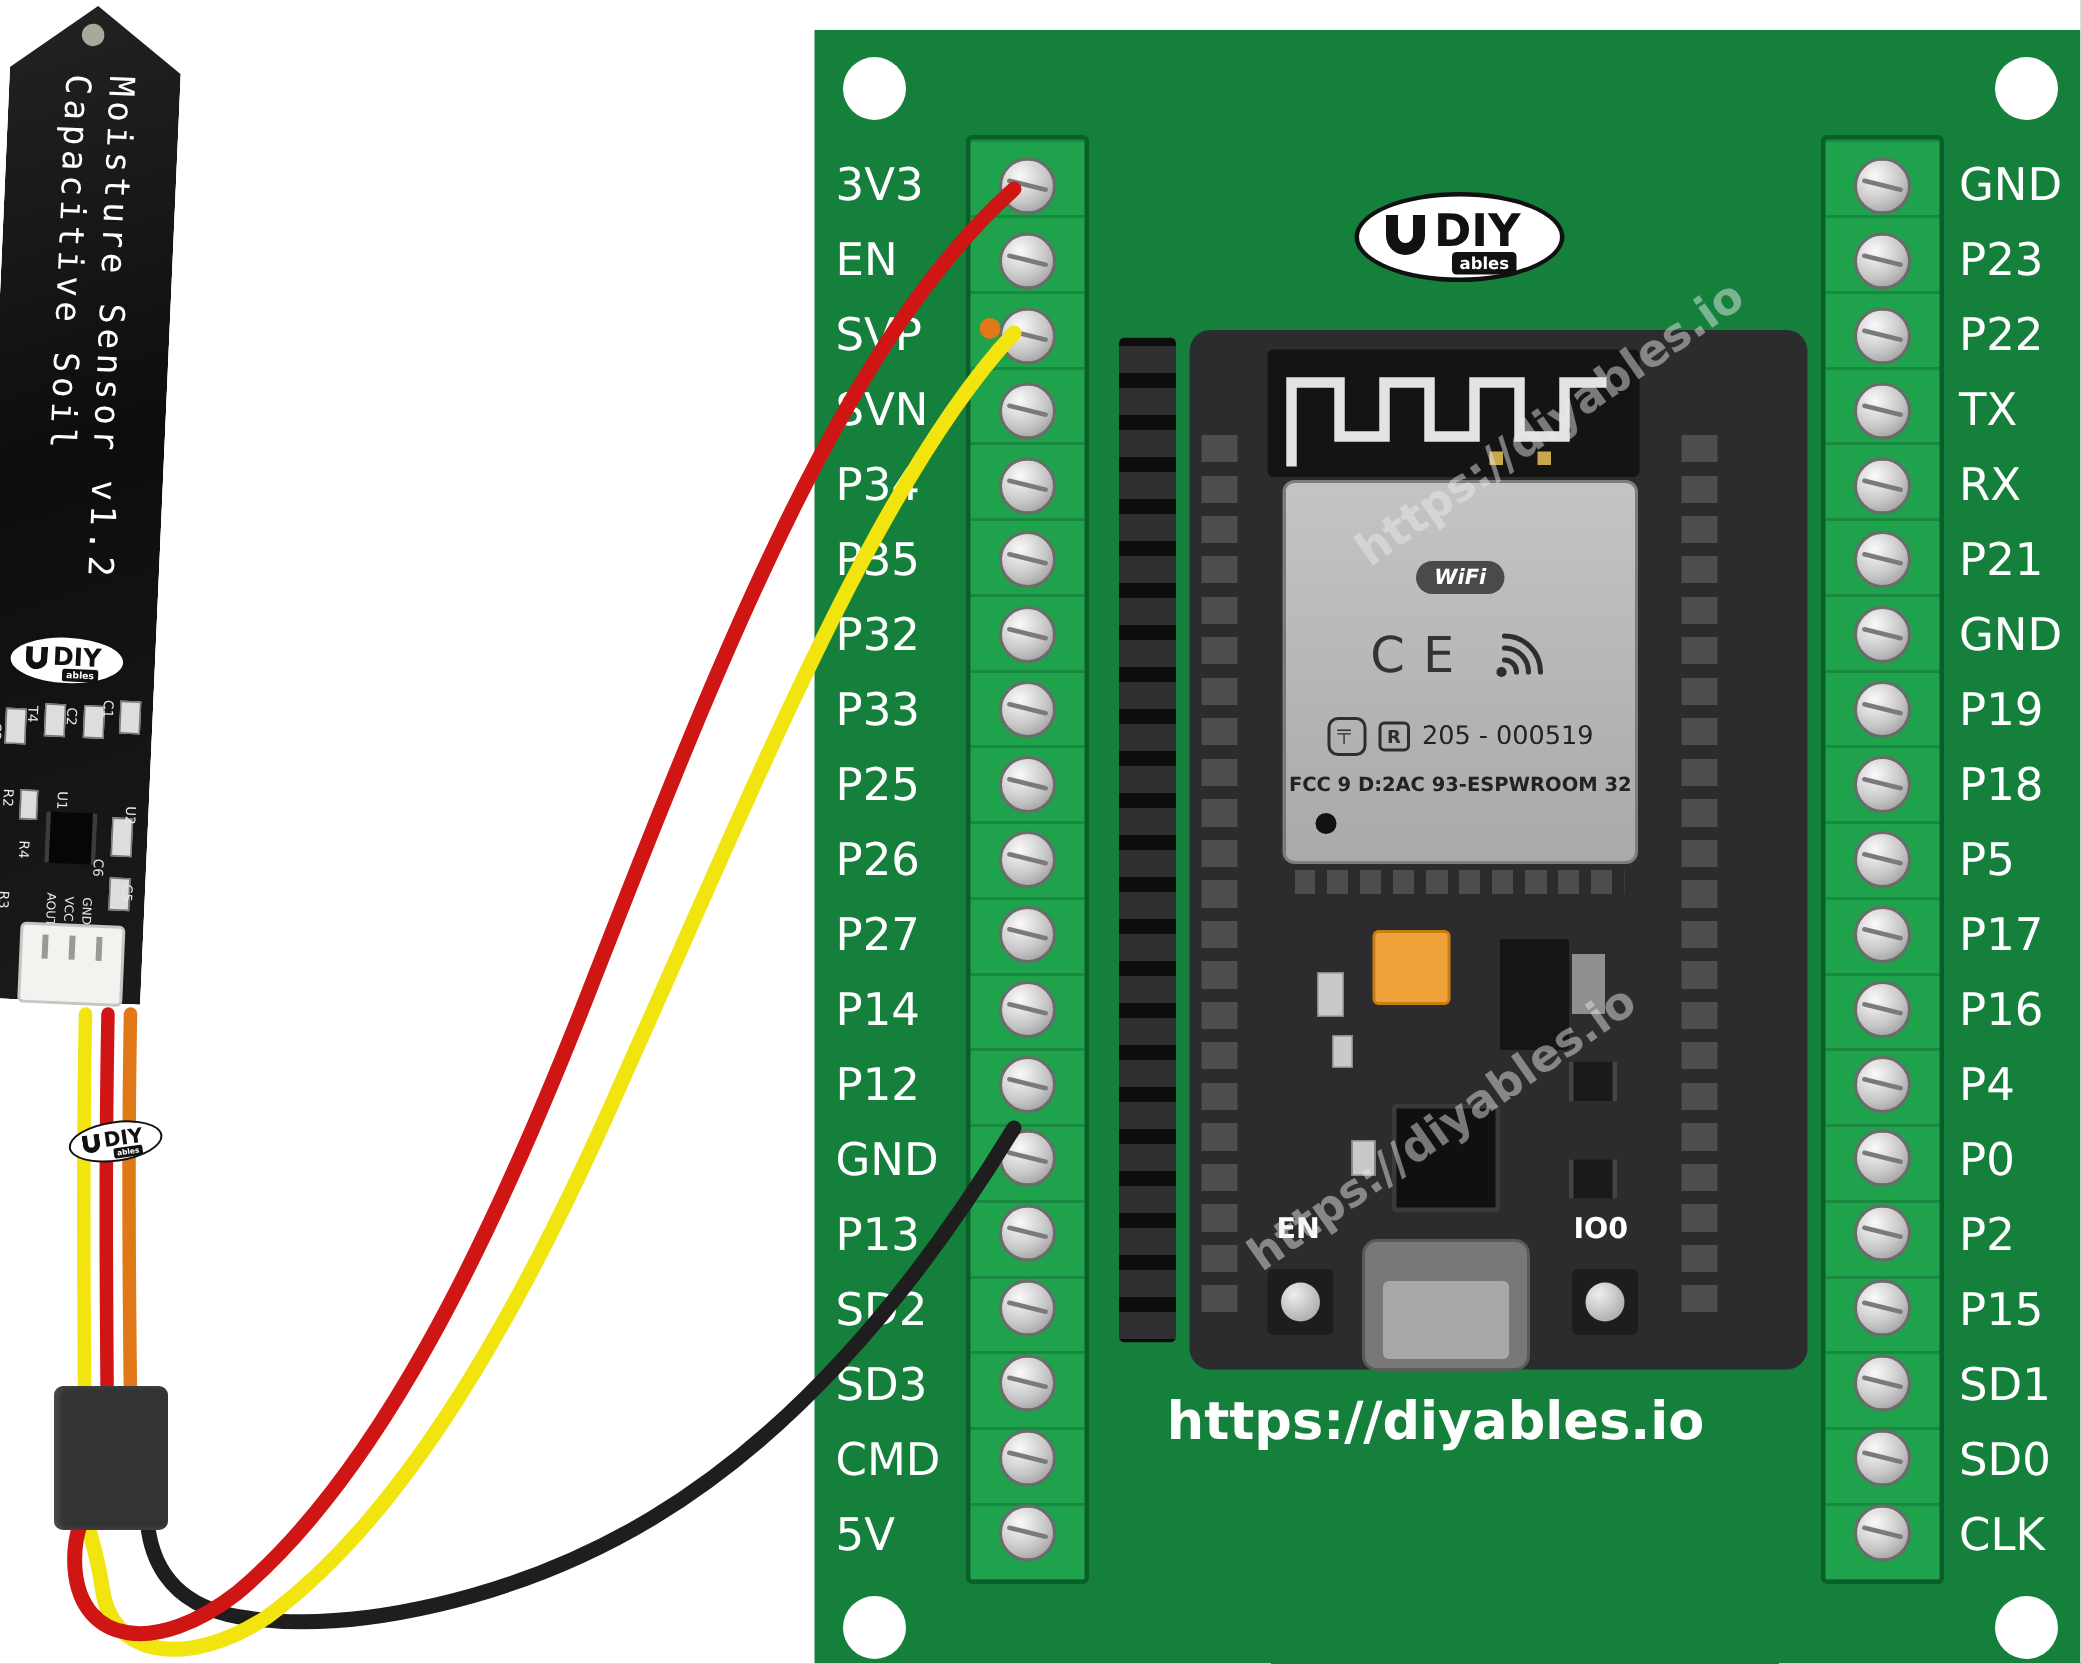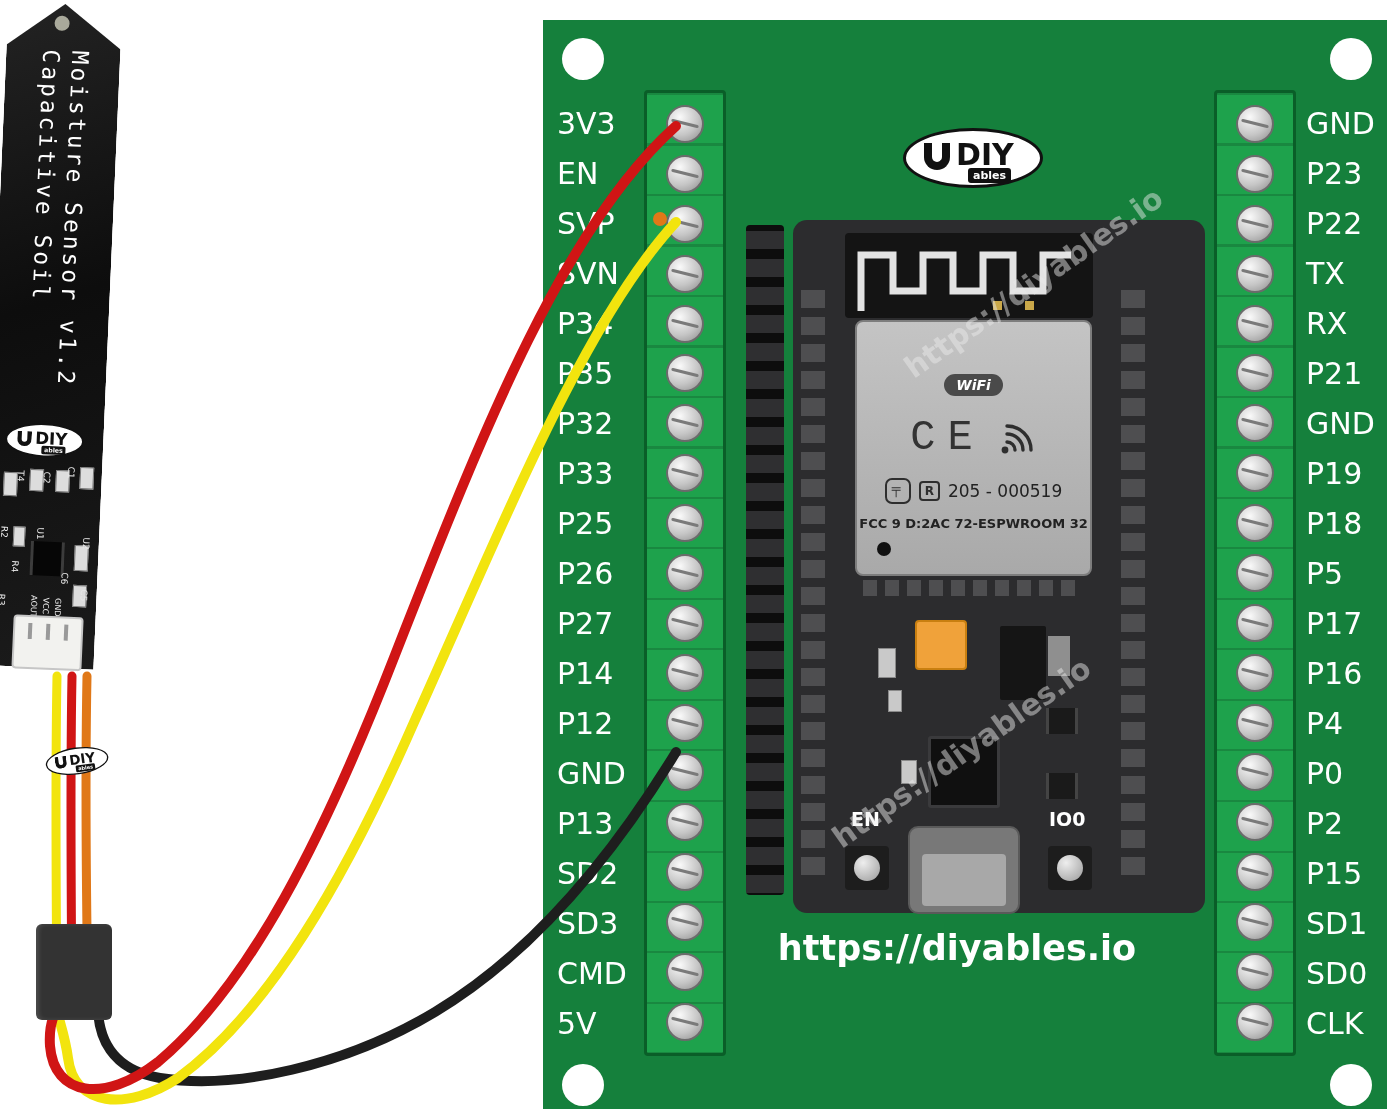--- a/index.html
+++ b/index.html
@@ -61,21 +61,21 @@
   .ant{position:absolute;left:52px;top:13px;width:248px;height:85px;background:#141414;border-radius:4px;}
   .shield{position:absolute;left:62px;top:100px;width:237px;height:256px;box-sizing:border-box;
           background:linear-gradient(180deg,#c4c4c4,#a9a9a9);border:2px solid #7d7d7d;border-radius:8px;}
   .padrow{position:absolute;left:70px;top:360px;width:220px;height:16px;
           background-image:repeating-linear-gradient(90deg,#4e4e50 0 14px,#2c2c2e 14px 22px);}
 
   .srow{position:absolute;left:0;width:100%;display:flex;justify-content:center;align-items:center;gap:8px;}
   .wifi-badge{background:#4a4a4a;color:#fff;font-weight:bold;font-style:italic;font-size:14px;
               padding:3px 12px;border-radius:13px;}
   .mod-name{font-size:16px;font-weight:bold;color:#222;letter-spacing:1px;}
-  .ce{font-size:42px;font-weight:400;letter-spacing:12px;color:#333;font-family:Liberation Mono, monospace;}
+  .ce{font-size:33px;font-weight:400;letter-spacing:12px;color:#333;}
   .giteki{width:26px;height:26px;border:2px solid #2e2e2e;border-radius:7px;color:#2e2e2e;
           font-size:14px;line-height:24px;text-align:center;box-sizing:border-box;}
   .rbadge{border:2px solid #2e2e2e;border-radius:4px;color:#2e2e2e;font-size:12px;font-weight:bold;
           padding:0 4px;line-height:16px;}
   .cert-num{font-size:17px;font-weight:normal;color:#222;}
   .fcc{font-size:13px;font-weight:bold;color:#222;text-align:center;width:100%;}
   .shield-dot{position:absolute;left:20px;top:220px;width:14px;height:14px;border-radius:50%;background:#111;}
 
   .inductor{position:absolute;left:122px;top:400px;width:52px;height:50px;background:#f0a23a;
             border:2px solid #c97f10;border-radius:4px;box-sizing:border-box;}
@@ -258,21 +258,21 @@
             <path d="M14 18 a16 16 0 0 1 16 16" fill="none" stroke="#2e2e2e" stroke-width="3.4" stroke-linecap="round"></path>
             <path d="M14 10 a24 24 0 0 1 24 24" fill="none" stroke="#2e2e2e" stroke-width="3.4" stroke-linecap="round"></path>
           </svg>
         </div>
         <div class="srow" style="top:156px">
           <span class="giteki">〒</span>
           <span class="rbadge">R</span>
           <span class="cert-num">205 - 000519</span>
         </div>
         <div class="srow" style="top:194px">
-          <span class="fcc">FCC 9 D:2AC 72-ESPWROOM 32</span>
+          <span class="fcc">FCC 9 D:2AC 93-ESPWROOM 32</span>
         </div>
         <div class="shield-dot"></div>
       </div>
 
       <div class="padrow"></div>
 
       <div class="cap" style="left:85px;top:428px;width:16px;height:28px"></div>
       <div class="cap" style="left:95px;top:470px;width:12px;height:20px"></div>
       <div class="cap" style="left:108px;top:540px;width:14px;height:22px"></div>
       <div class="inductor"></div>

